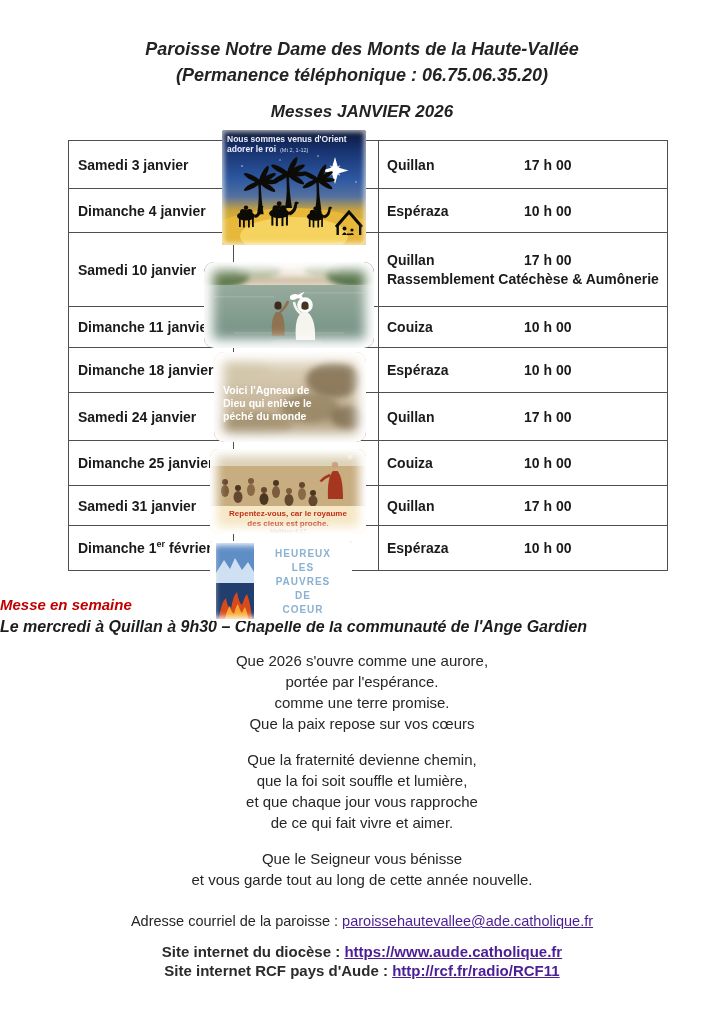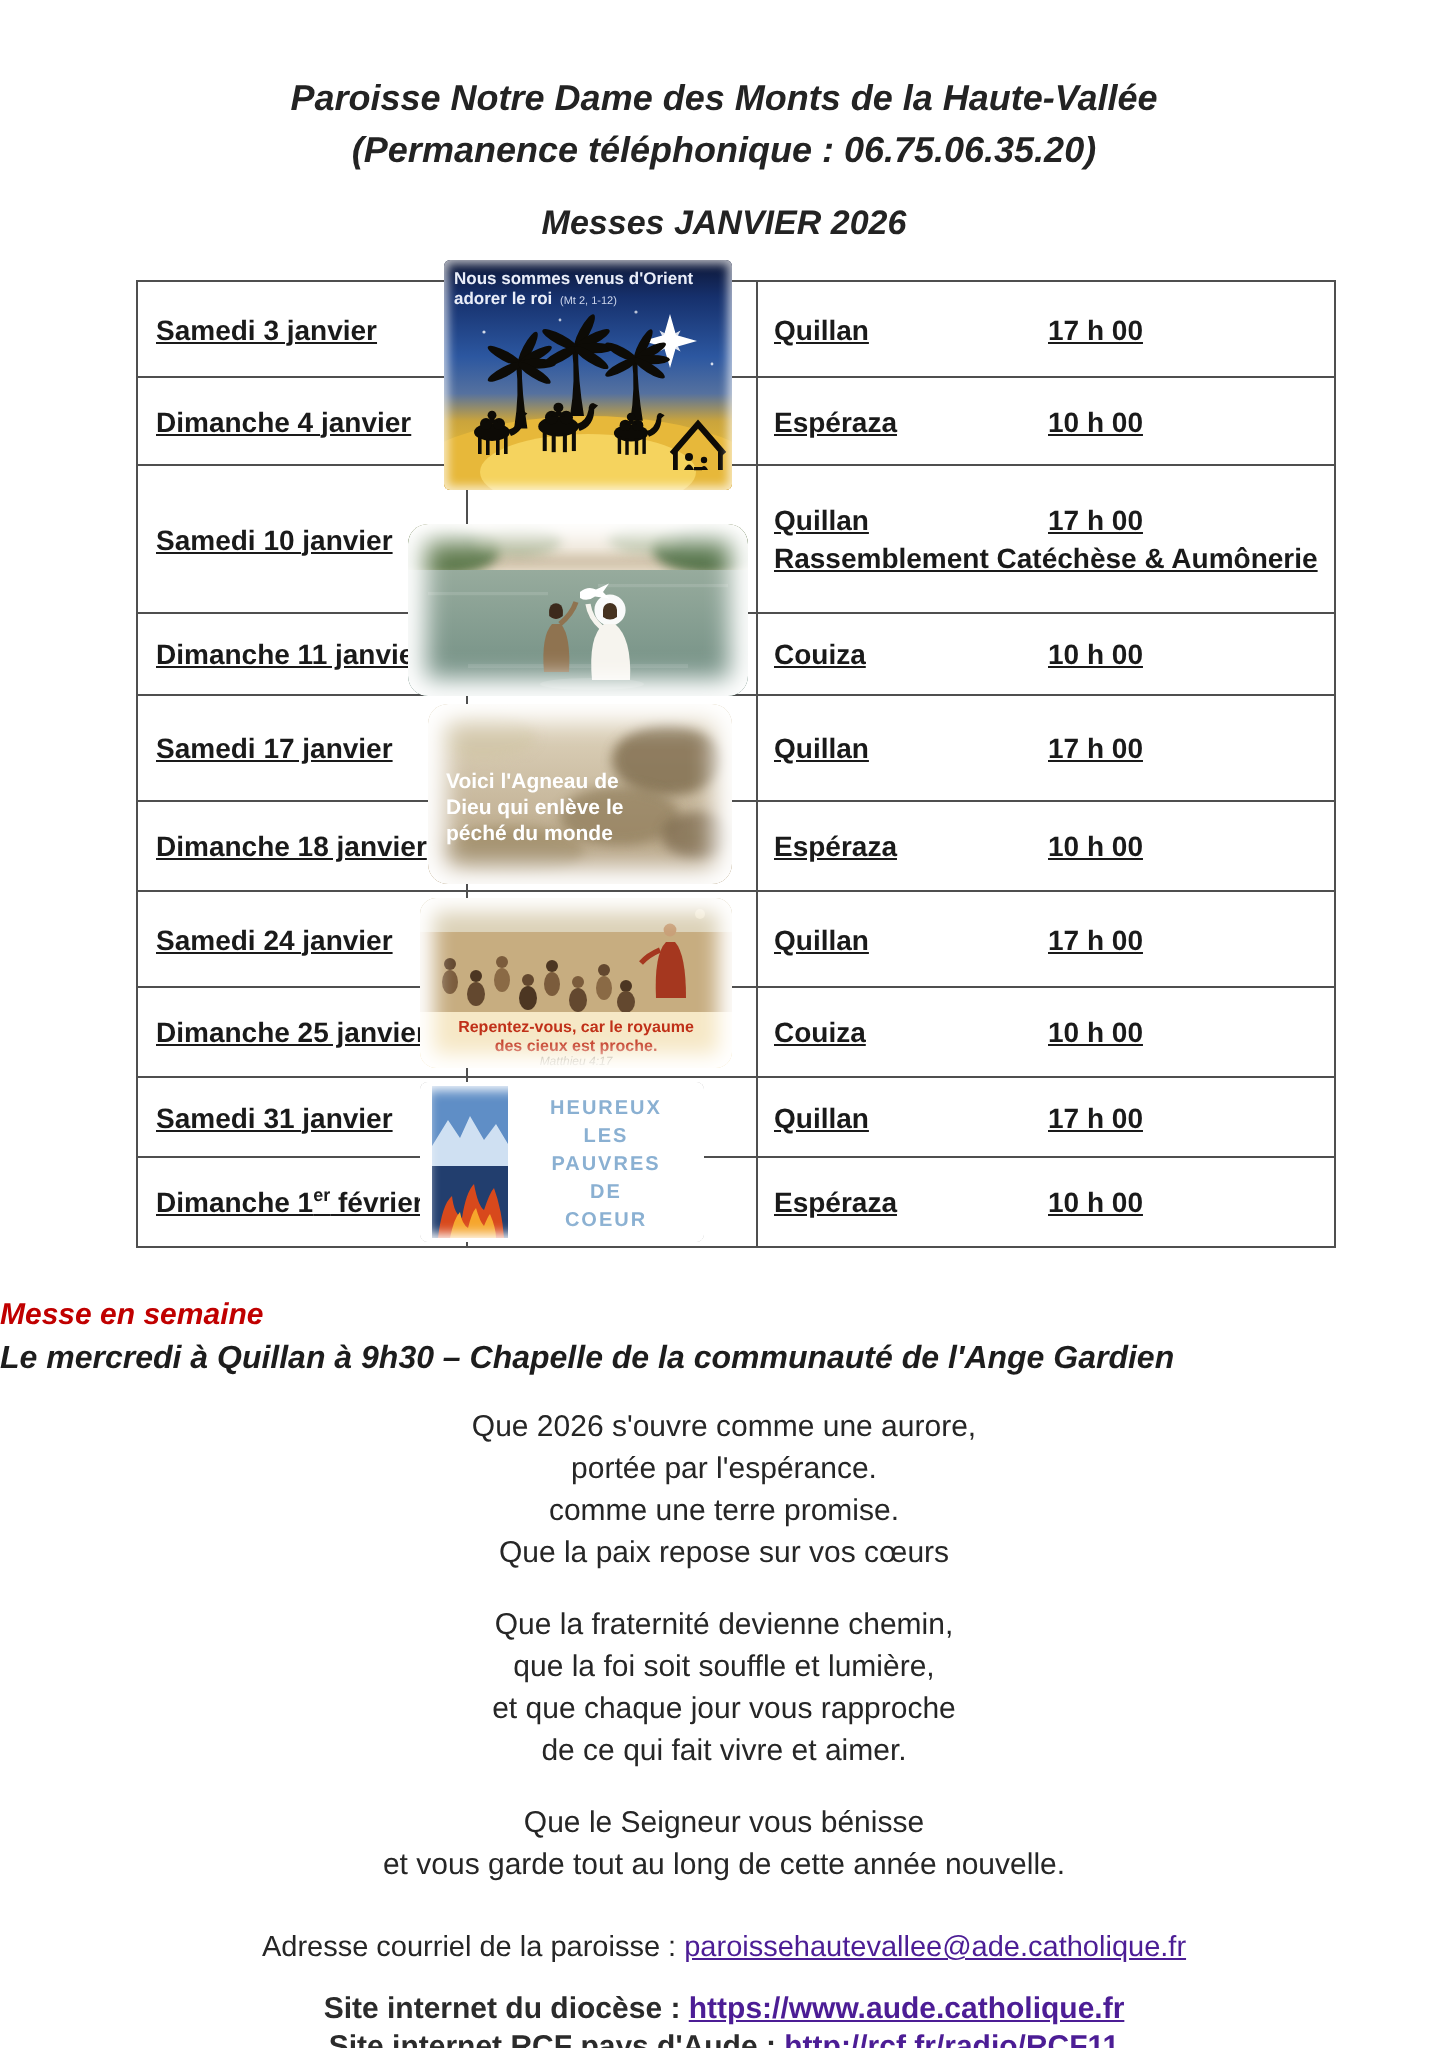--- a/index.html
+++ b/index.html
@@ -8,21 +8,21 @@
     font-family:"Liberation Sans",sans-serif;color:#1a1a1a;
     overflow:hidden;position:relative;
   }
   
   .header{padding-top:36px;text-align:center;font-style:italic;font-weight:600;
           font-size:18px;line-height:26px;color:#232323;}
   .title3{margin-top:12px;text-align:center;font-style:italic;font-weight:600;
           font-size:17px;line-height:24px;color:#232323;}
   
   .schedule{position:relative;width:579px;margin:16px 0 0 68px;}
-  table{border-collapse:collapse;width:579px;table-layout:fixed;text-decoration:underline;}
+  table{border-collapse:collapse;width:579px;table-layout:fixed;}
   td{border:1px solid #4f4f4f;padding:0;vertical-align:middle;}
   td.cd{width:155px;font-weight:bold;font-size:14px;padding-left:9px;}
   td.ci{width:144px;}
   td.cl{width:280px;font-weight:bold;font-size:14px;padding-left:8px;}
   .lt{display:flex;align-items:baseline;}
   .loc{width:137px;flex:none;}
   .note{margin-top:3px;}
   sup{font-size:9px;line-height:0;}
   
   .ill{position:absolute;z-index:3;}
@@ -98,30 +98,20 @@
             <div class="note">Rassemblement Catéchèse &amp; Aumônerie</div>
           </td>
         </tr>
         <tr style="height: 41px;">
           <td class="cd"><span>Dimanche 11 janvier</span></td>
           <td class="ci"></td>
           <td class="cl">
             <div class="lt">
               <span class="loc">Couiza</span>
               <span class="time">10 h 00</span>
-            </div>
-          </td>
-        </tr>
-        <tr style="height: 53px;">
-          <td class="cd"><span>Samedi 17 janvier</span></td>
-          <td class="ci"></td>
-          <td class="cl">
-            <div class="lt">
-              <span class="loc">Quillan</span>
-              <span class="time">17 h 00</span>
             </div>
           </td>
         </tr>
         <tr style="height: 45px;">
           <td class="cd"><span>Dimanche 18 janvier</span></td>
           <td class="ci"></td>
           <td class="cl">
             <div class="lt">
               <span class="loc">Espéraza</span>
               <span class="time">10 h 00</span>

